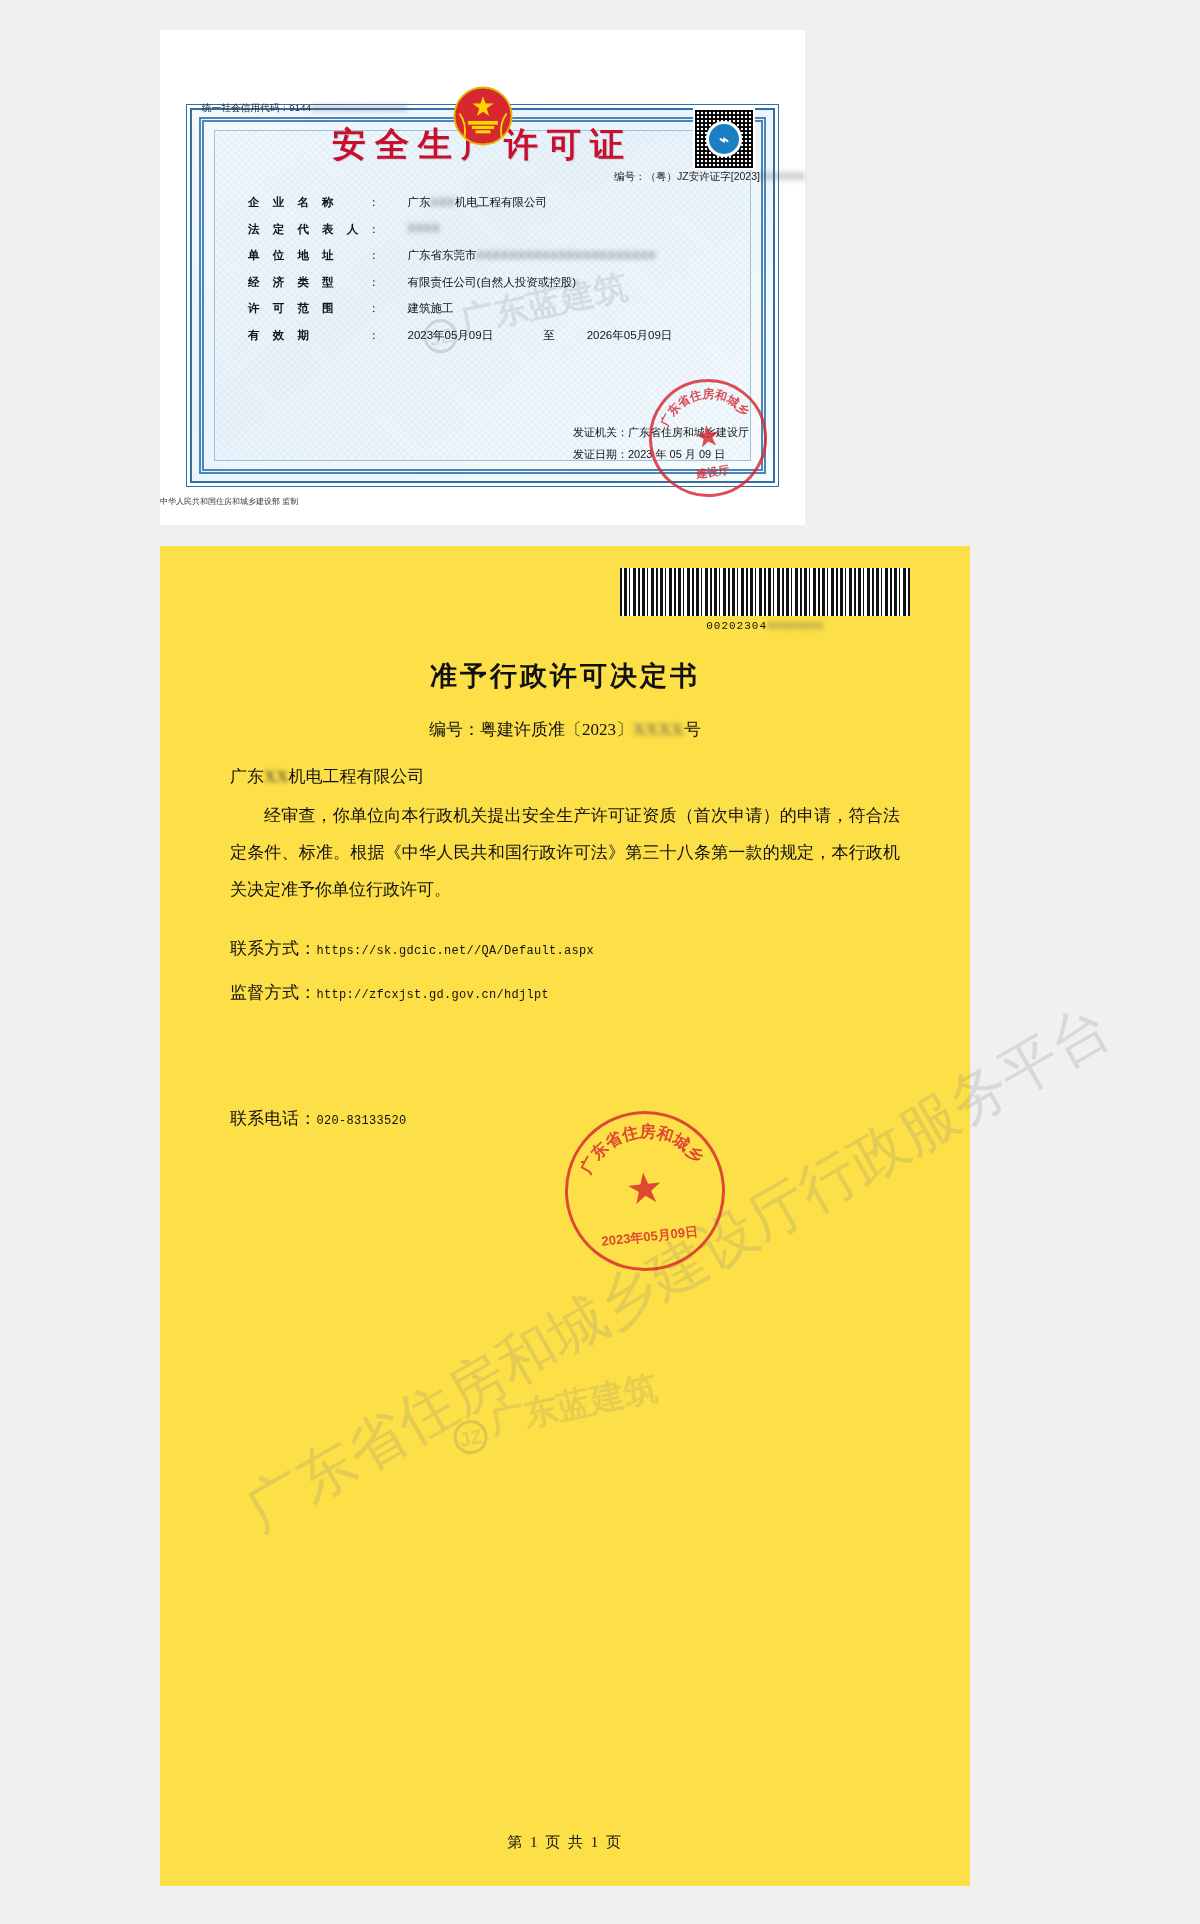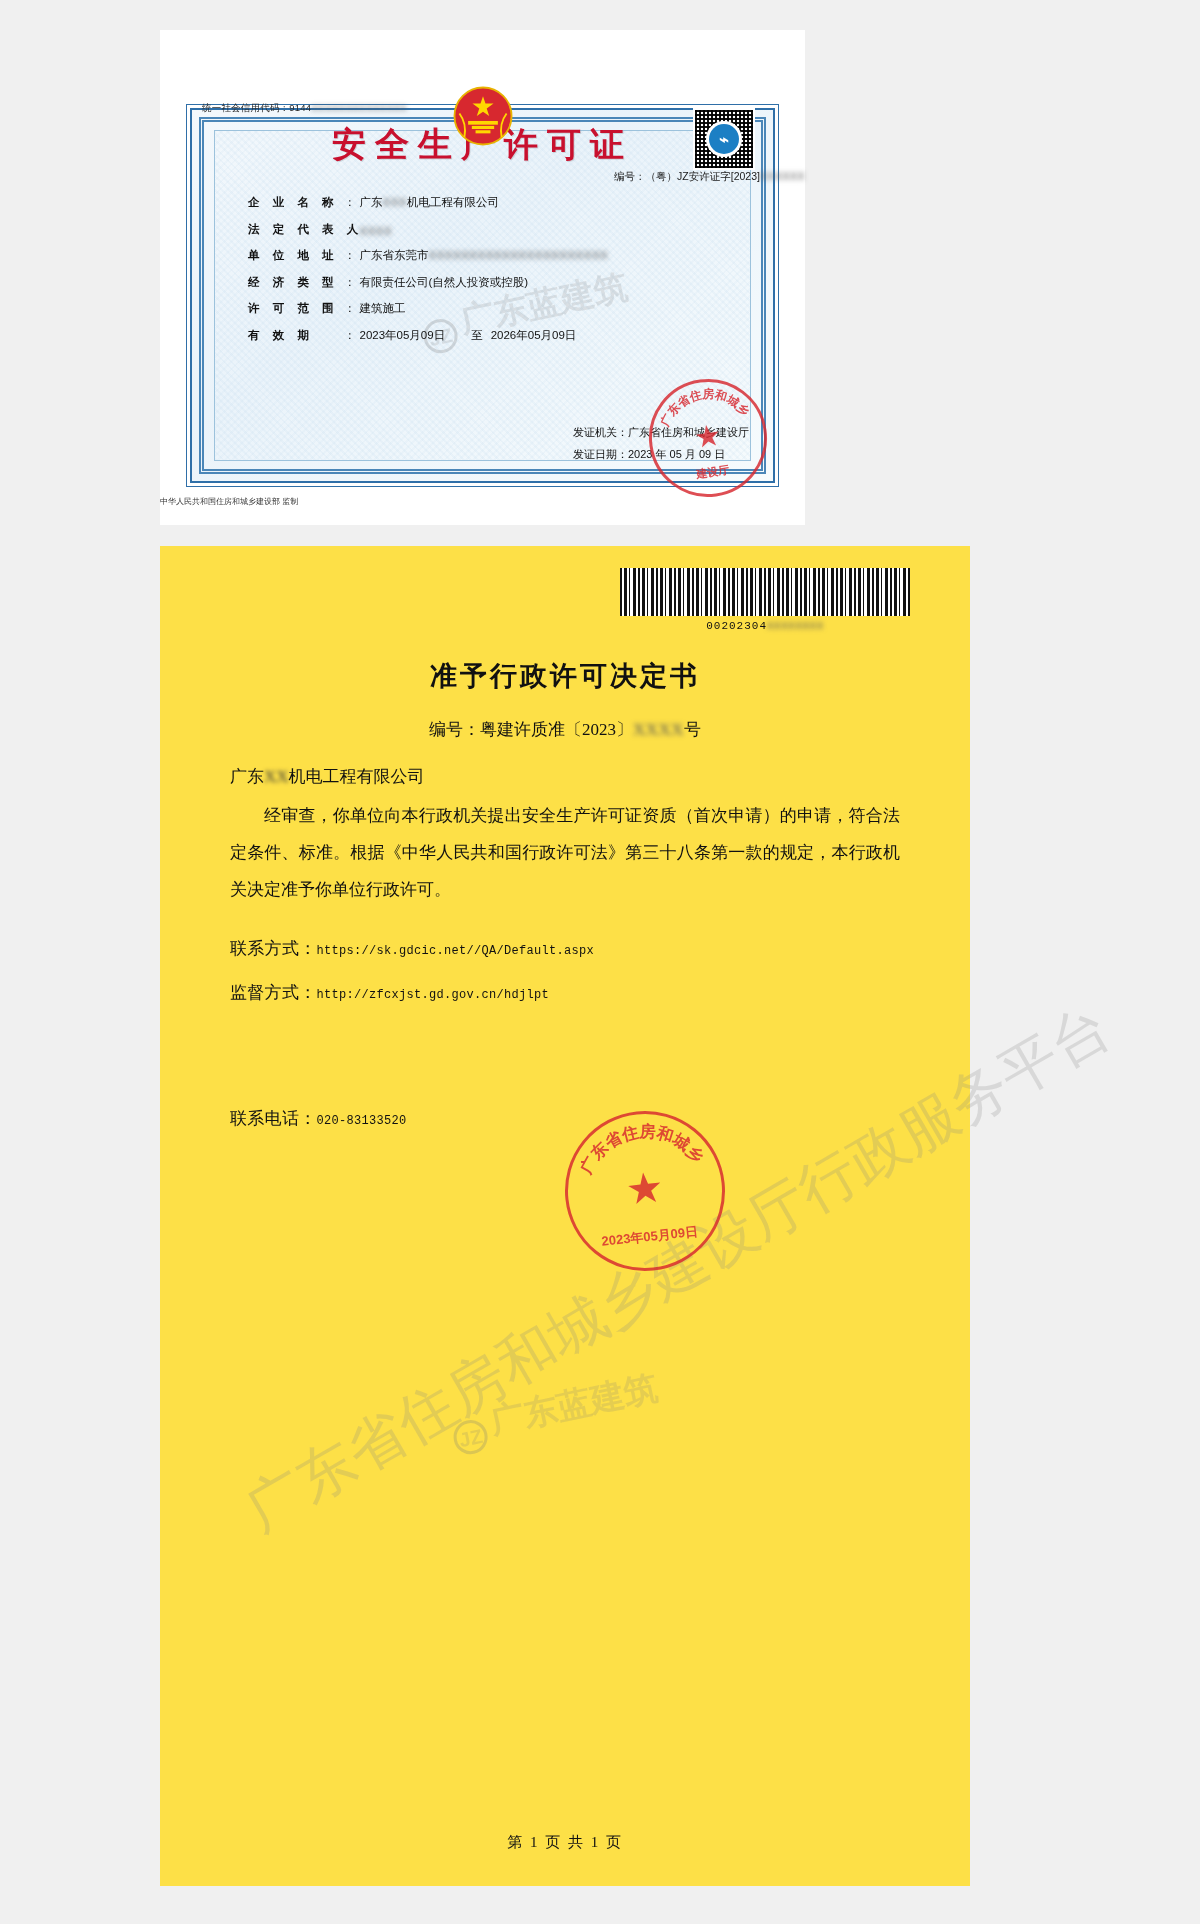--- a/index.html
+++ b/index.html
@@ -125,21 +125,21 @@
     font-weight: bold;
     z-index: 2;
   }
   .fields {
     position: absolute;
     left: 88px; top: 165px;
     z-index: 5;
     font-size: 11.5px;
     color: #151515;
   }
-  .frow { display: flex; align-items: flex-end; margin-bottom: 11.5px; }
+  .frow { display: flex; align-items: flex-start; margin-bottom: 11.5px; gap: 24px; }
   .flabel {
     width: 96px;
     letter-spacing: 5px;
     font-weight: 600;
     color: #111;
     white-space: nowrap;
   }
   .fcolon { margin-right: 4px; }
   .fval { color: #111; white-space: nowrap; }
   .valid-to { margin-left: 26px; }

